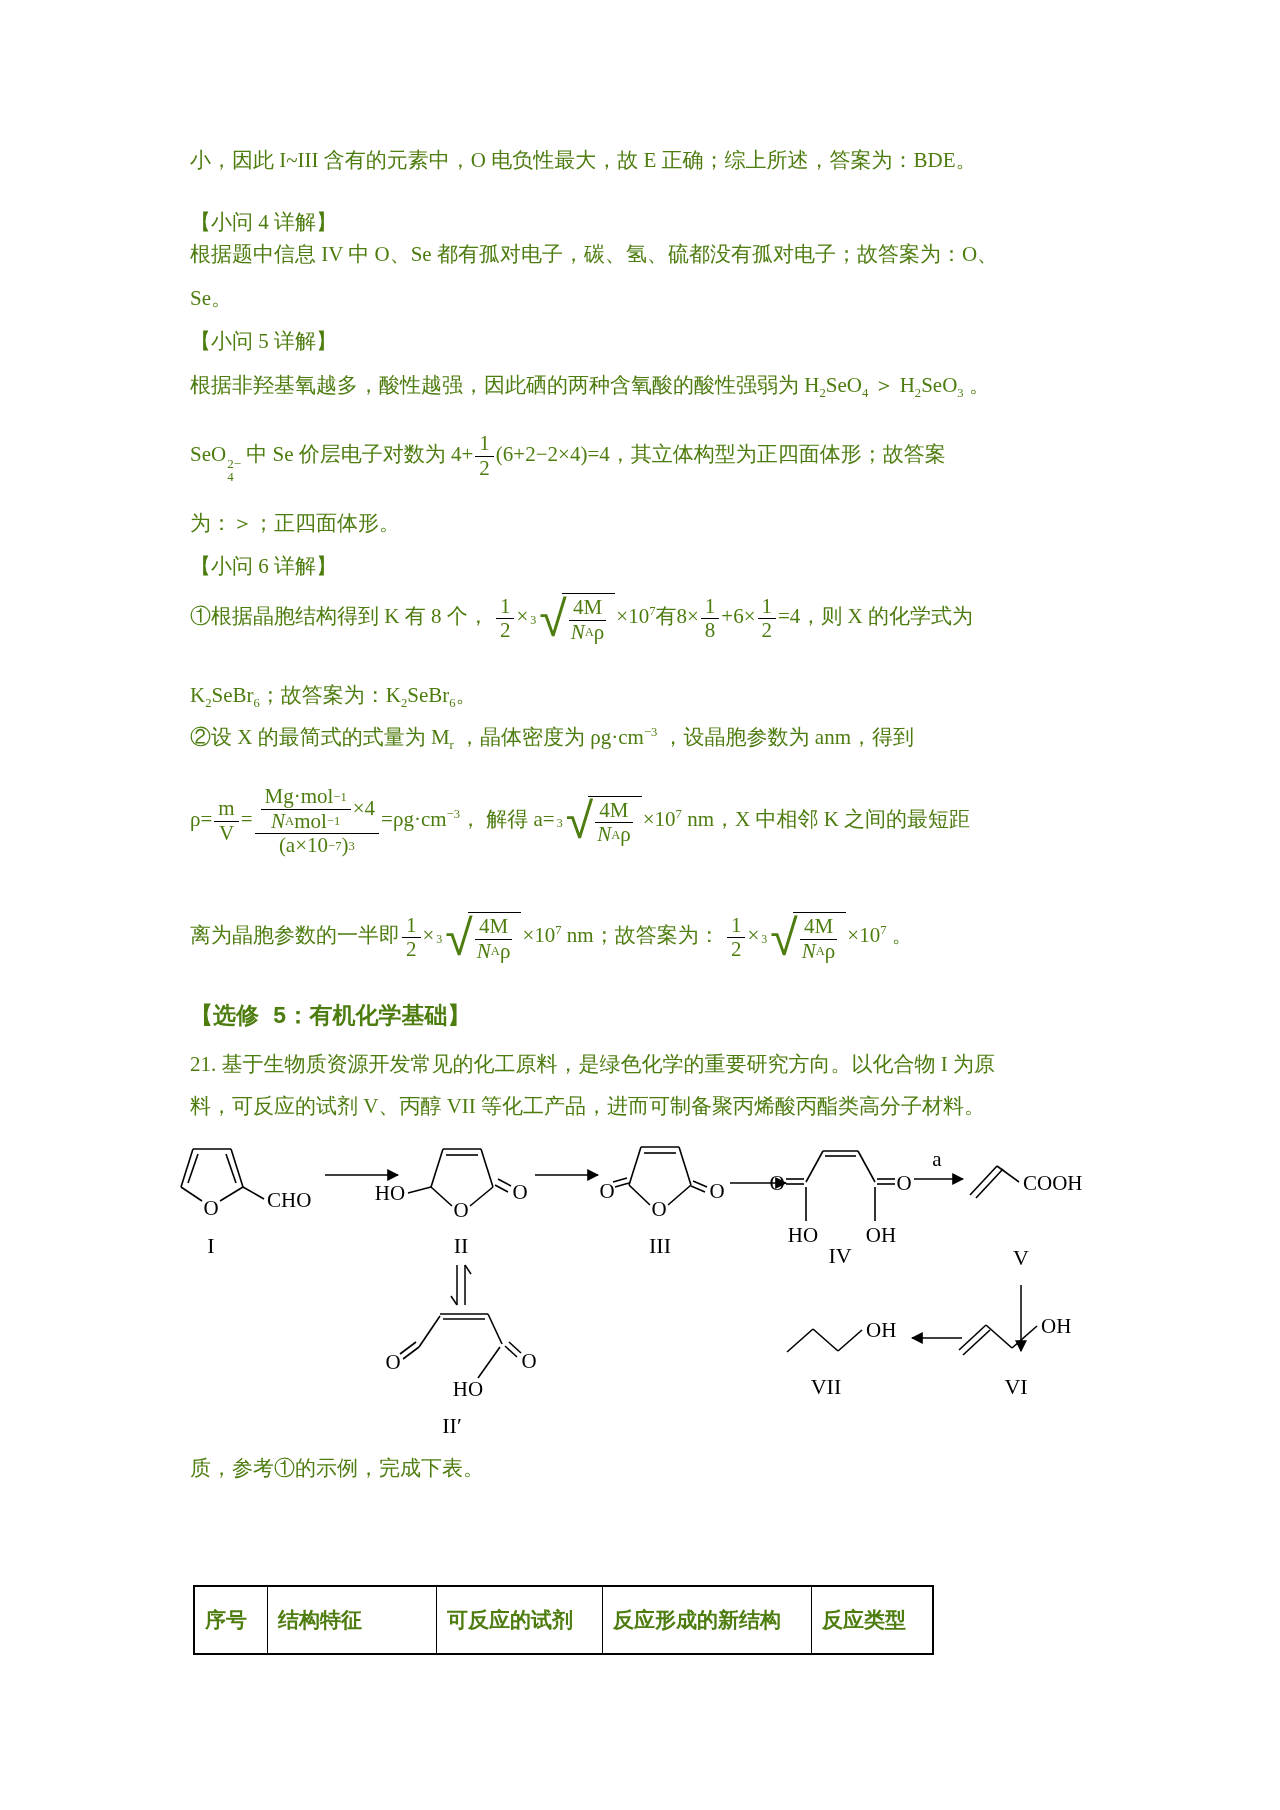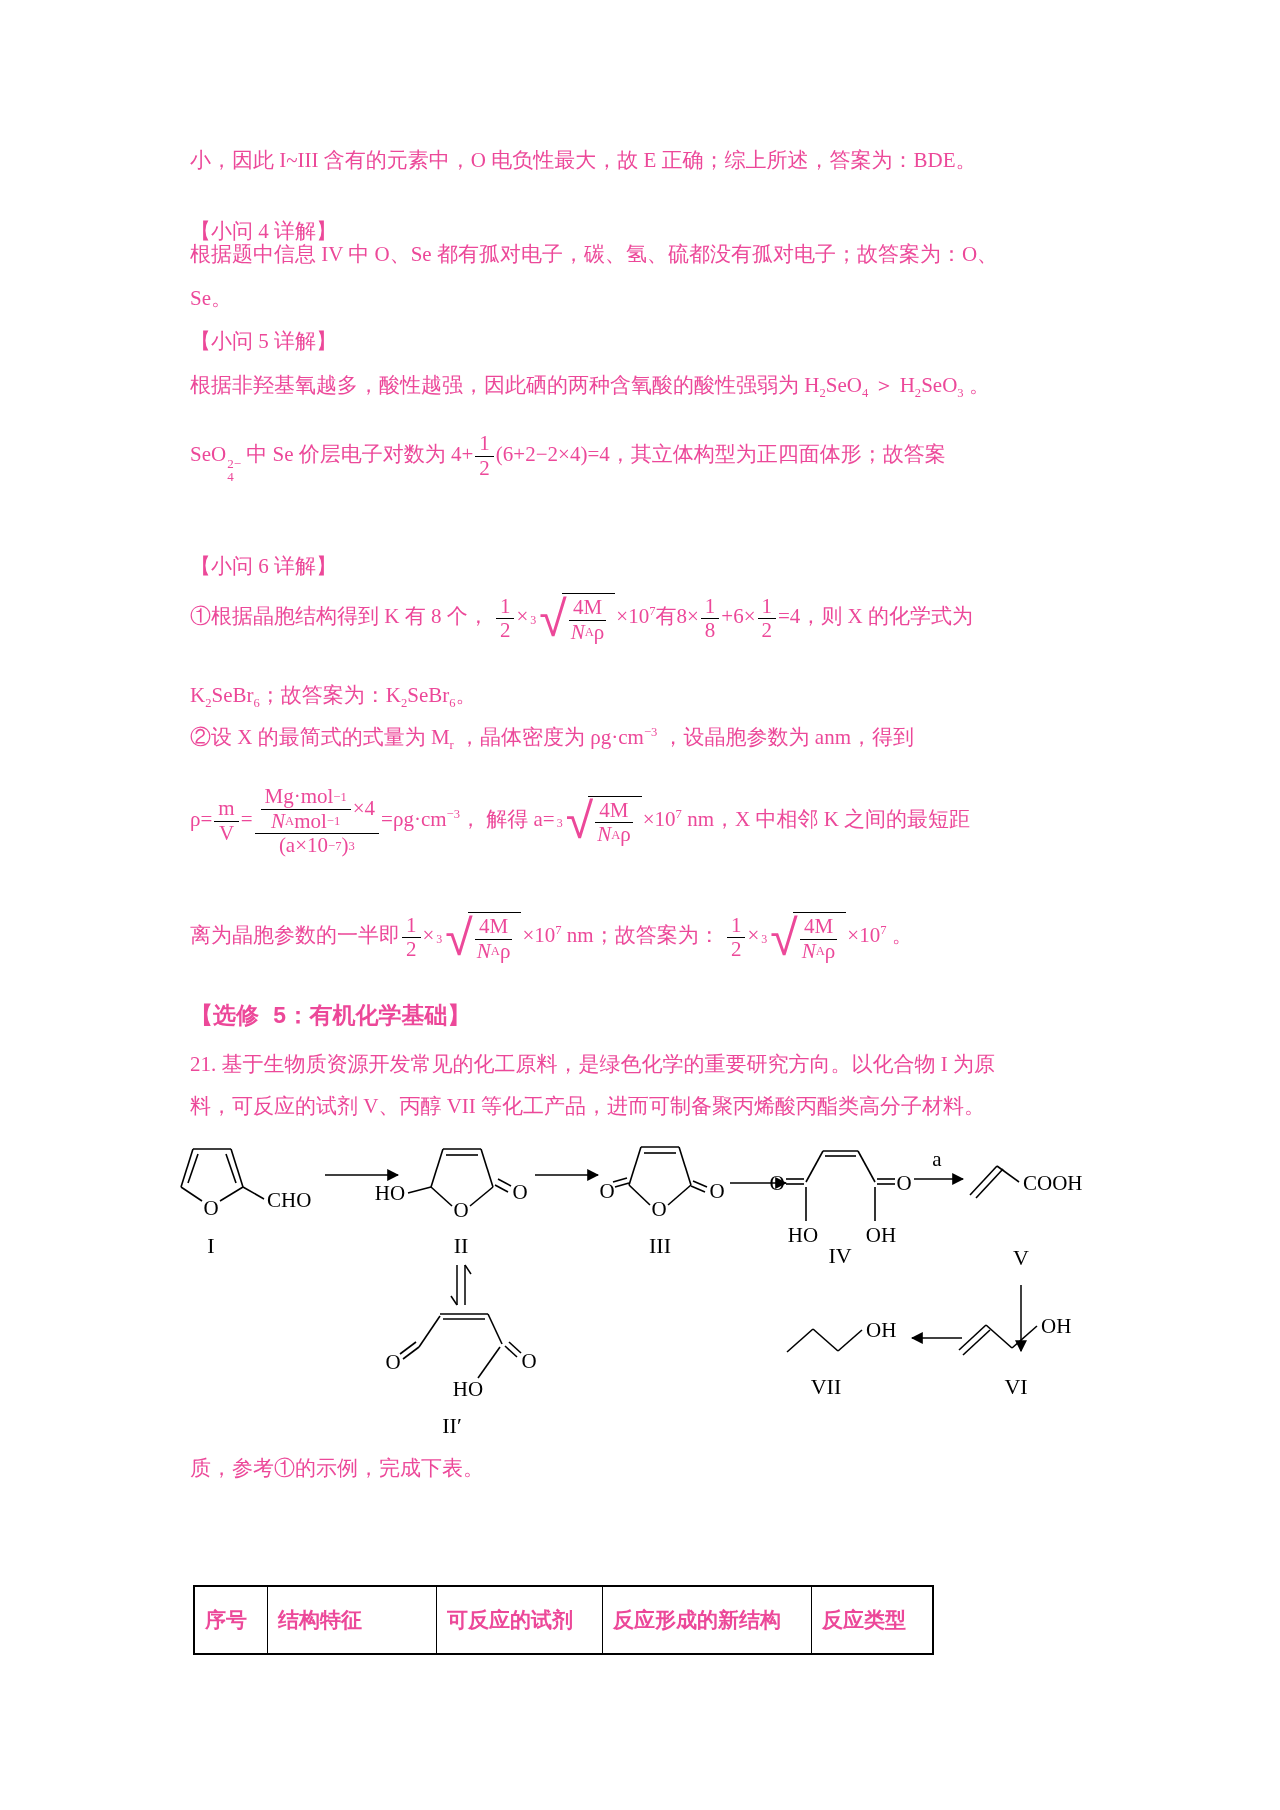--- a/index.html
+++ b/index.html
@@ -1,20 +1,20 @@
 <!DOCTYPE html>
 <html><head>
 <meta charset="utf-8">
 <style>
   html,body{margin:0;padding:0;background:#ffffff;}
   .page{
     position:relative;
     width:1248px;height:1810px;
     background:#ffffff;
-    color:#ec4899;
+    color:#4d7c0f;
     font-family:"Liberation Serif","DejaVu Serif",serif;
     font-size:21px;
     overflow:hidden;
   }
   .line{
     position:absolute;
     left:190px;
     width:960px;
     white-space:nowrap;
     line-height:1.35;
@@ -42,33 +42,34 @@
   .qtable{position:absolute;left:193px;top:1585px;border-collapse:collapse;border:2.5px solid #000;font-weight:bold;}
   .qtable td{border:1.6px solid #000;height:66px;padding:0 10px;font-size:21px;vertical-align:middle;}
 </style>
 </head>
 <body>
 
 <div class="page">
 
   <div class="line" style="top:146px">小，因此 I~III 含有的元素中，O 电负性最大，故 E 正确；综上所述，答案为：BDE。</div>
 
-  <div class="line" style="top:217px">【小问 4 详解】</div>
+  <div class="line" style="top:208px">【小问 4 详解】</div>
   <div class="line" style="top:284px">Se。</div>
   <div class="line" style="top:240px">根据题中信息 IV 中 O、Se 都有孤对电子，碳、氢、硫都没有孤对电子；故答案为：O、</div>
 
   <div class="line" style="top:327px">【小问 5 详解】</div>
   <div class="line" style="top:371px">根据非羟基氧越多，酸性越强，因此硒的两种含氧酸的酸性强弱为 H<sub>2</sub>SeO<sub>4</sub> ＞ H<sub>2</sub>SeO<sub>3</sub> 。</div>
   <div class="line" style="top:432px">SeO<span class="supsub">
         <span>2−</span>
         <span>4</span>
       </span> 中 Se 价层电子对数为 4+<span class="frac">
         <span class="num">1</span>
         <span class="den">2</span>
       </span>(6+2−2×4)=4，其立体构型为正四面体形；故答案</div>
+  <div class="line" style="top:509px">为：＞；正四面体形。</div>
 
   <div class="line" style="top:552px">【小问 6 详解】</div>
   <div class="line" style="top:593px">①根据晶胞结构得到 K 有 8 个， <span class="frac">
         <span class="num">1</span>
         <span class="den">2</span>
       </span>×<span class="root">
         <span class="idx">3</span>
         <span class="sign">√</span>
         <span class="radicand">
           <span class="frac">

